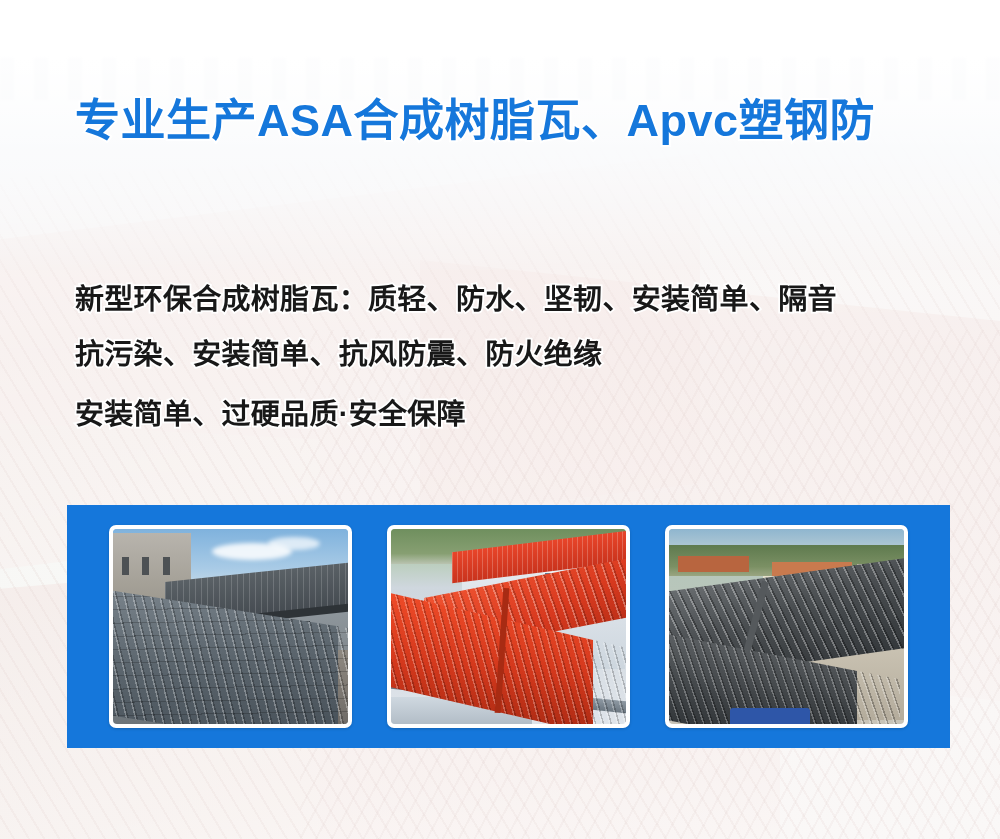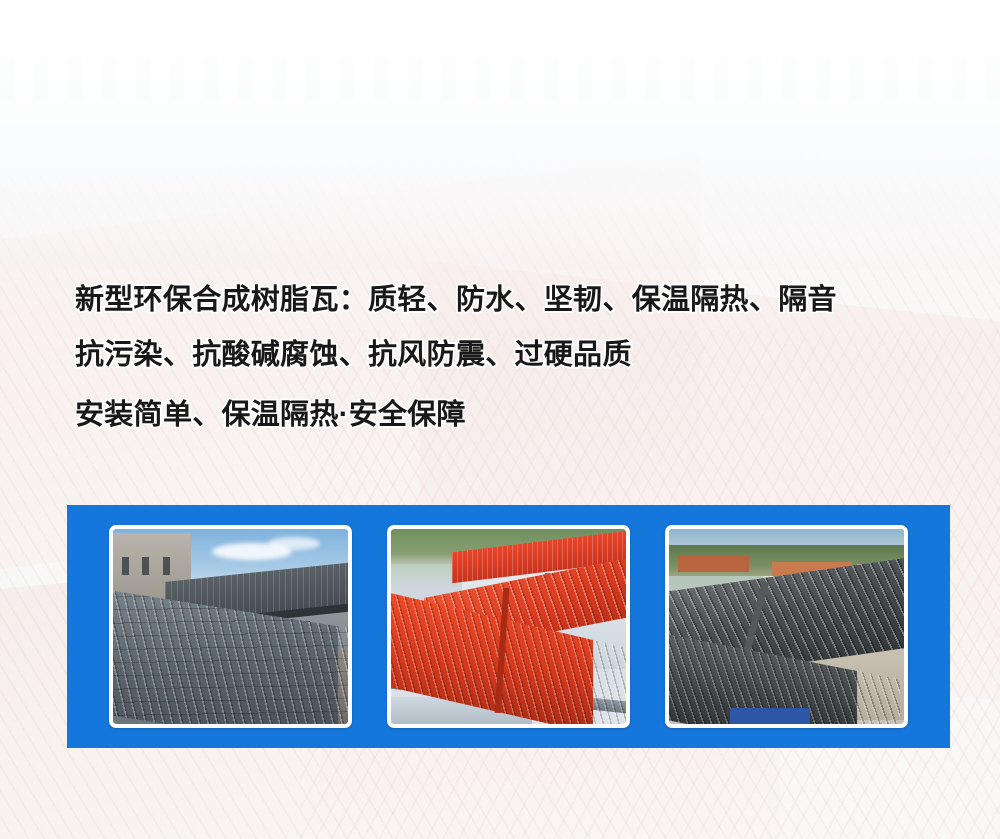--- a/index.html
+++ b/index.html
@@ -280,26 +280,27 @@
     <div class="bg-roofC"></div>
     <div class="bg-ribs"></div>
     <div class="bg-ribs2"></div>
   </div>
   <div class="bg-layer bg-sky">
     <div class="bg-city"></div>
   </div>
   <div class="bg-layer bg-wash"></div>
 
   <div class="headline">
+    <span class="hl-line">专业生产ASA合成树脂瓦、Apvc塑钢防</span>
   </div>
 
   <div class="subhead">
-    <span class="sub-line">新型环保合成树脂瓦：质轻、防水、坚韧、保温隔热、隔音</span>
-    <span class="sub-line">抗污染、抗酸碱腐蚀、抗风防震、过硬品质</span>
-    <span class="sub-line spaced">安装简单、保温隔热·安全保障</span>
+    <span class="sub-line">新型环保合成树脂瓦：质轻、防水、坚韧、安装简单、隔音</span>
+    <span class="sub-line">抗污染、安装简单、抗风防震、防火绝缘</span>
+    <span class="sub-line spaced">安装简单、过硬品质·安全保障</span>
   </div>
 
   <div id="photo-panel">
 
     <div class="photo-frame">
       <div class="photo-inner ph1">
         <div class="sky"></div>
         <div class="cloud"></div>
         <div class="cloud2"></div>
         <div class="bldg">

